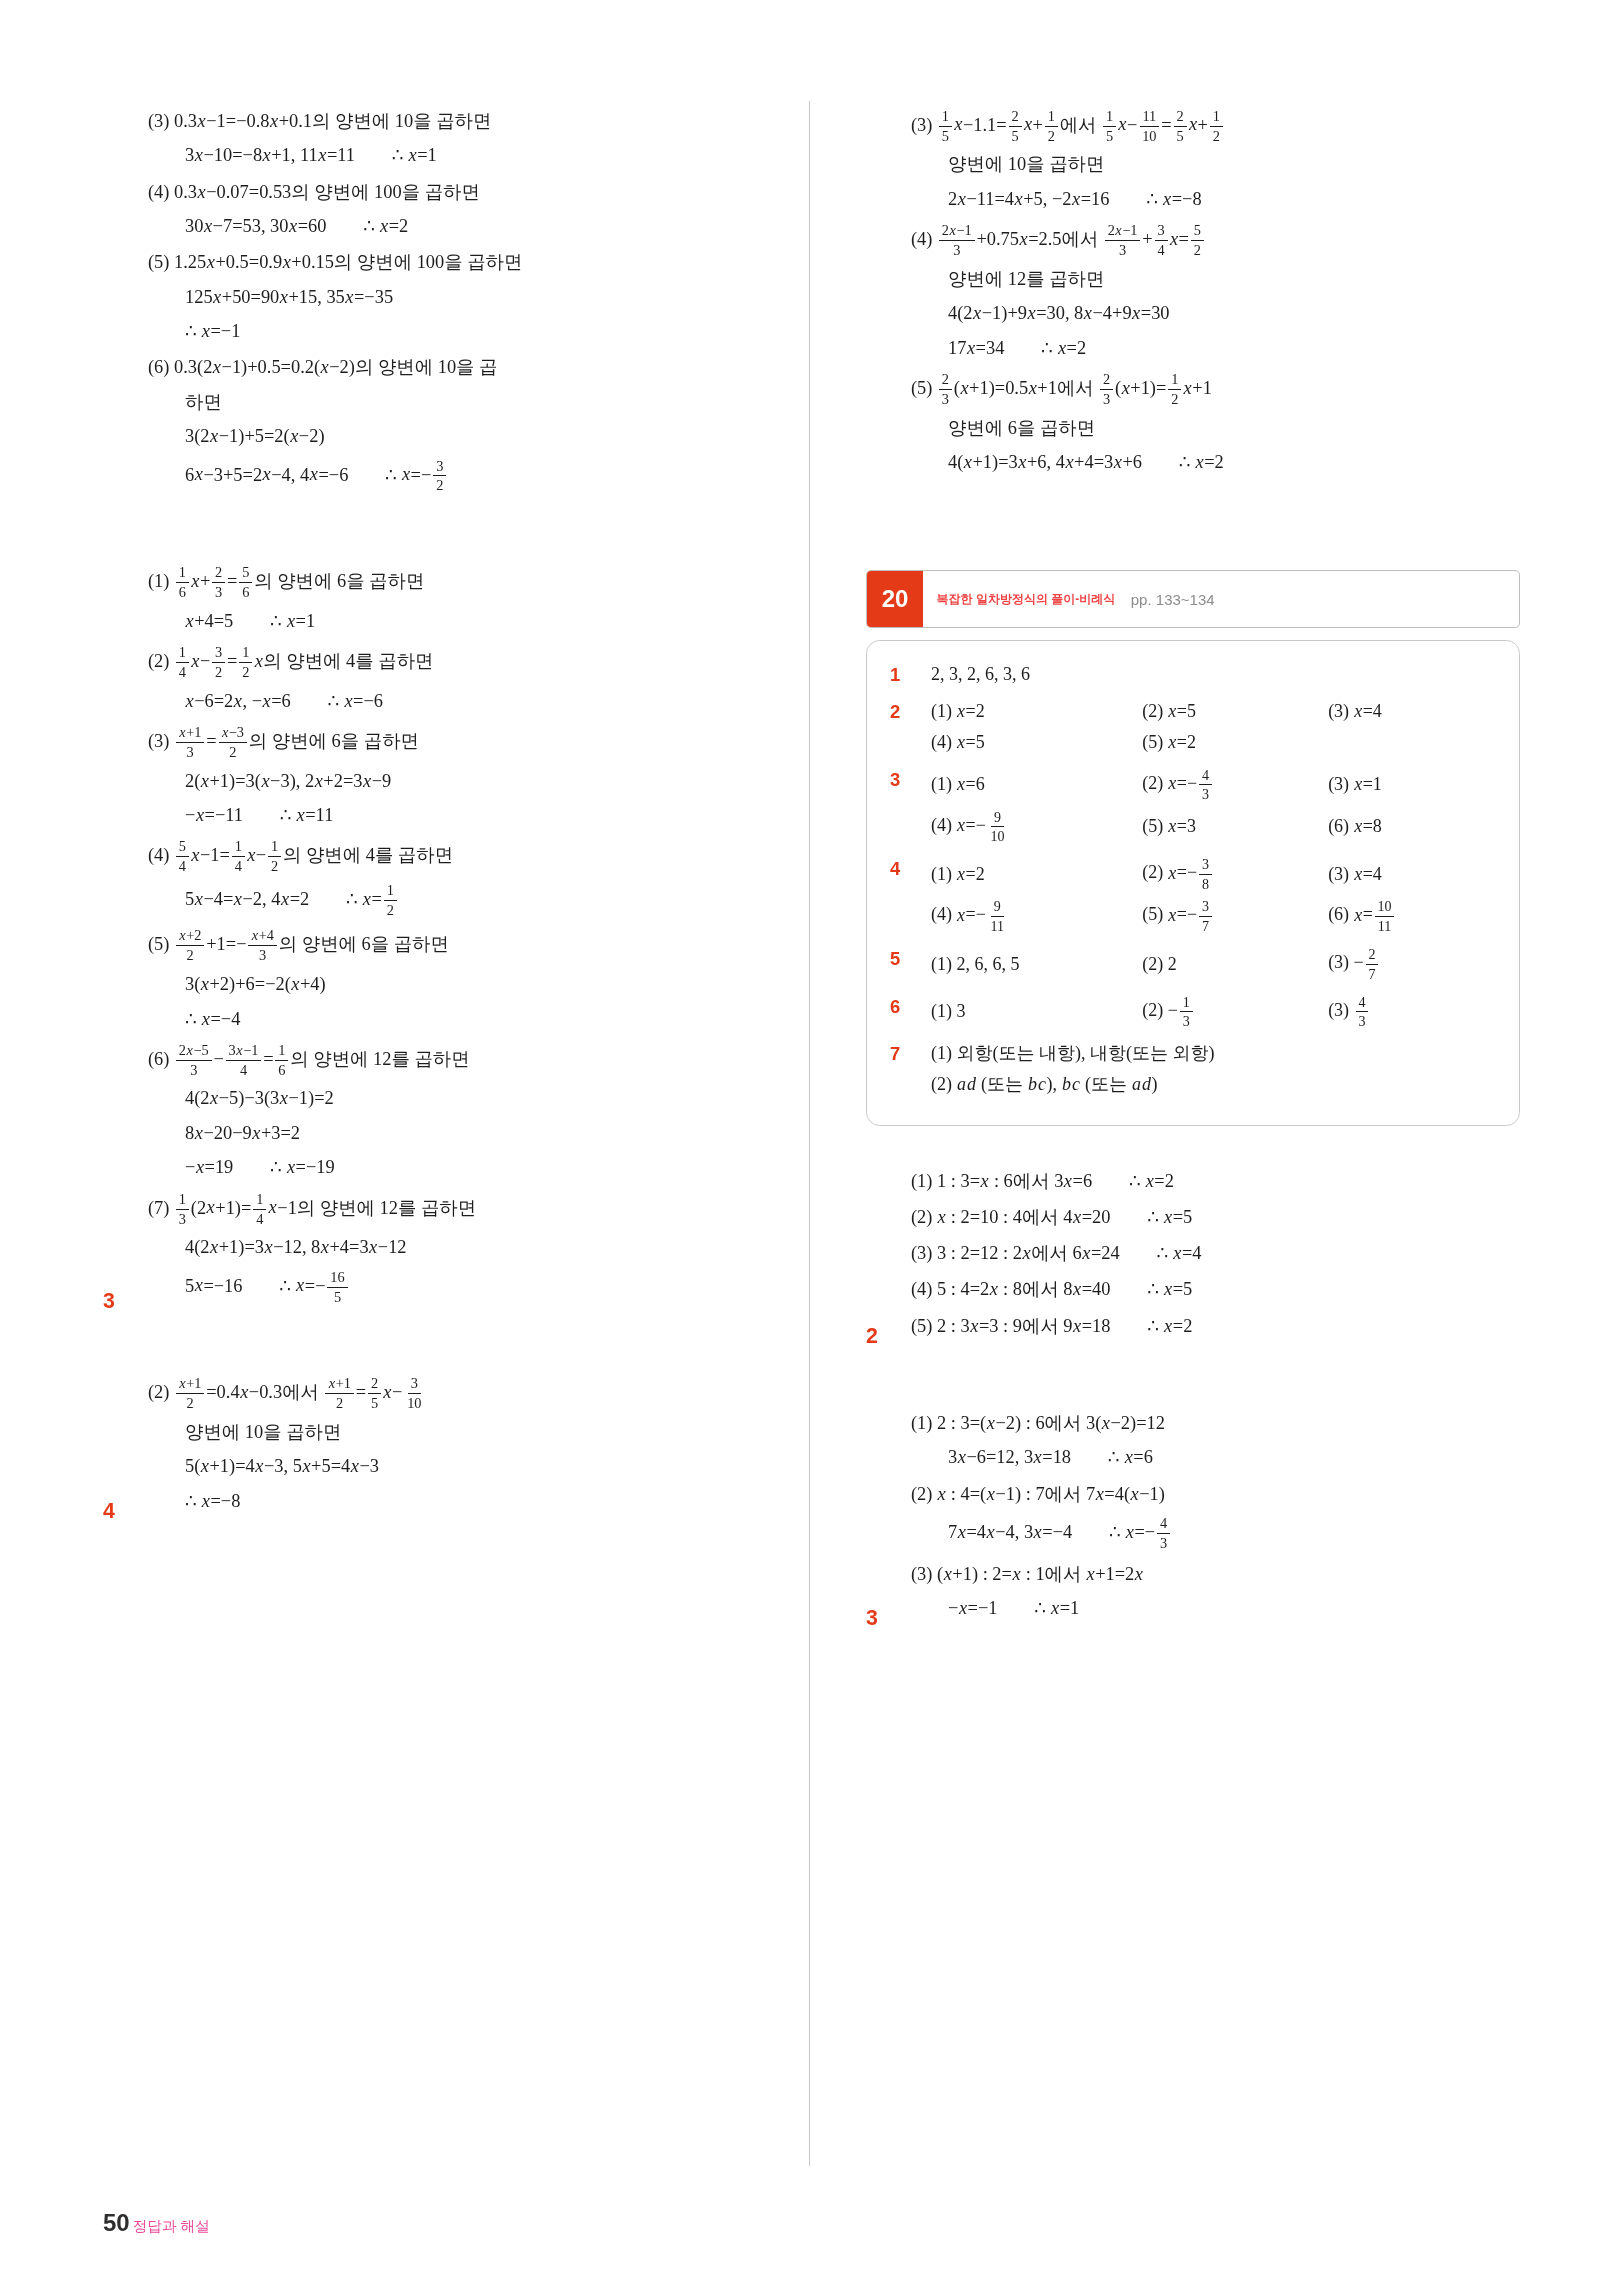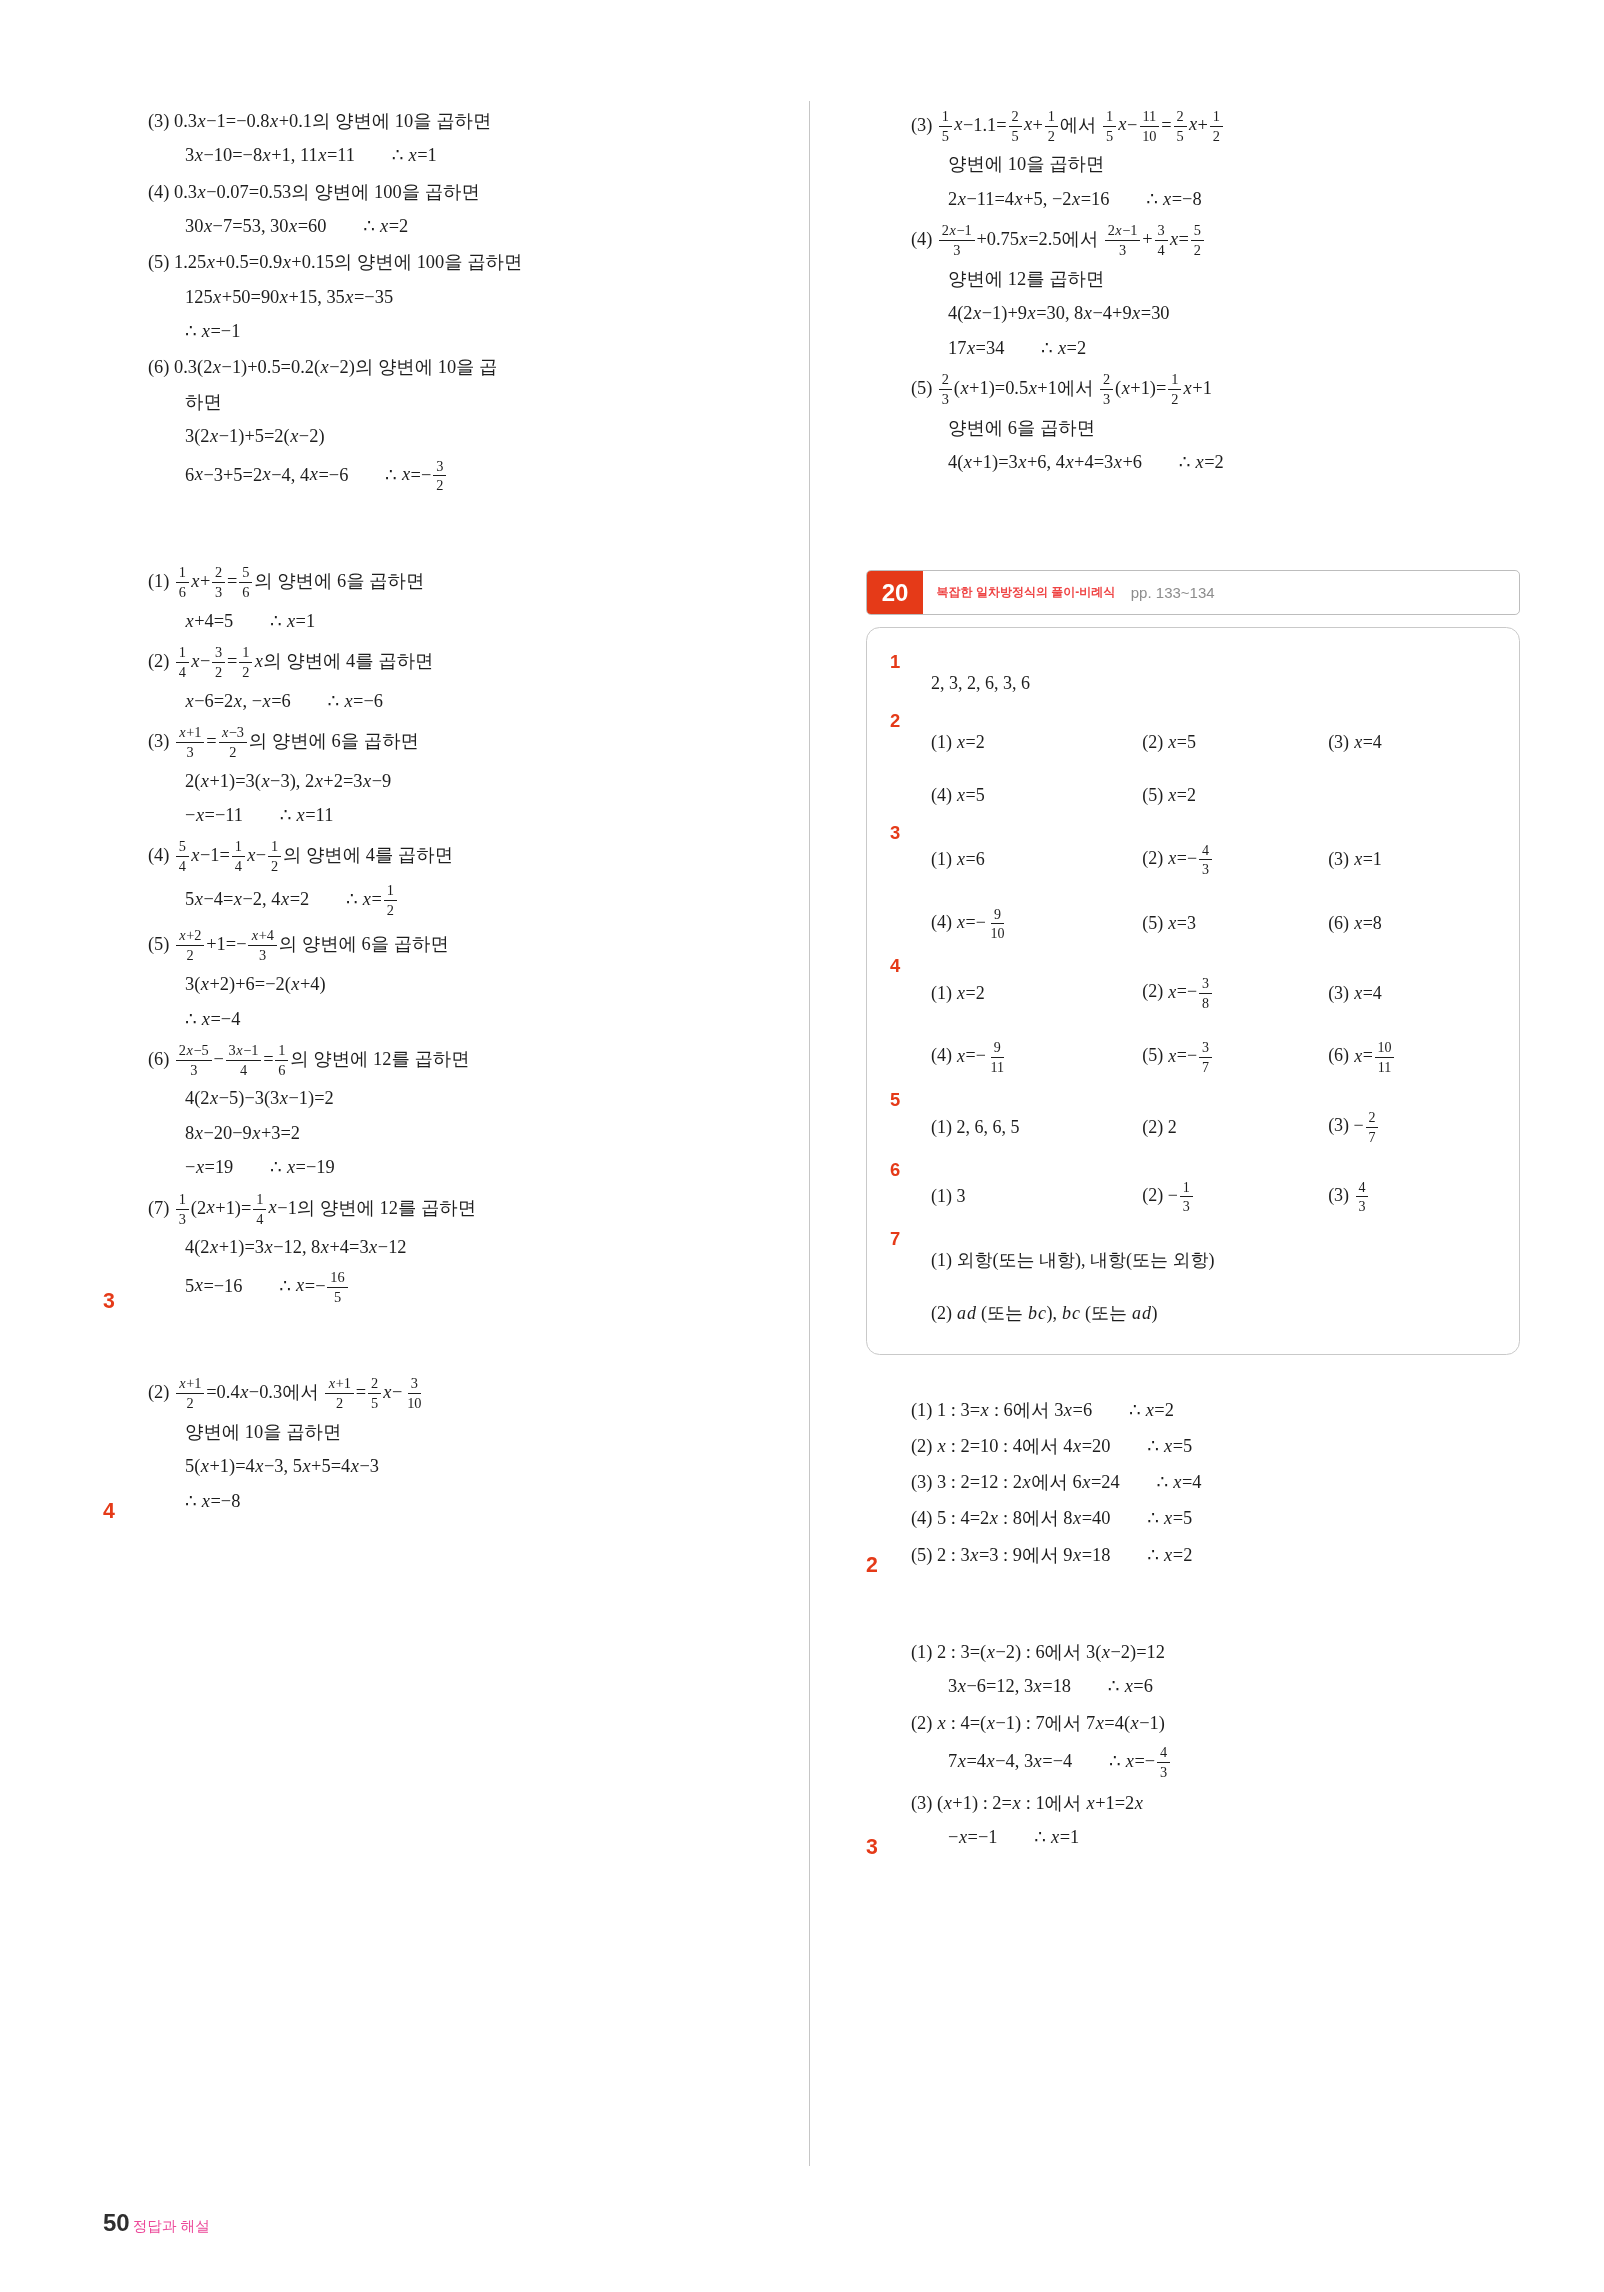--- a/index.html
+++ b/index.html
@@ -39,21 +39,21 @@
     display:inline-flex; flex-direction:column; align-items:center;
     vertical-align:middle; text-align:center;
     font-size:0.78em; line-height:1.18; margin:0 1.9px;
   }
   .frac .fnum { display:block; padding:0 2.9px 1px; border-bottom:1px solid #1d1d1d; }
   .frac .fden { display:block; padding:1px 2.9px 0; }
 
   
   .ans-section { margin-top:85px; margin-bottom:33px; }
   .ans-header {
-    display:flex; align-items:center; height:45px;
+    display:flex; align-items:center; height:58px;
     border:1px solid #bdbdbd; border-radius:4.9px; overflow:hidden;
     font-family:"Liberation Sans","DejaVu Sans",sans-serif;
     margin-bottom:11.6px; background:#fff;
   }
   .badge {
     background:#e53a18; color:#fff; font-weight:bold; font-size:24px;
     width:56px; height:100%; flex:none;
     display:flex; align-items:center; justify-content:center;
   }
   .ans-title { font-weight:bold; font-size:12px; color:#ef4444; padding:0 0 0 13.6px; white-space:nowrap; }
@@ -66,21 +66,21 @@
   .ans-row { display:flex; margin-bottom:11.6px; }
   .ans-num {
     width:41px; flex:none; padding-top:1.9px;
     font-family:"Liberation Sans","DejaVu Sans",sans-serif;
     font-weight:bold; font-size:18.4px; color:#e53a18;
   }
   .ans-grid {
     flex:1; display:grid; grid-template-columns:1.2fr 1.05fr 1fr;
     column-gap:7.8px; row-gap:5.8px; font-size:18px; align-items:center;
   }
-  .ans-cell { white-space:nowrap; line-height:1.4;margin-top:22px; }
+  .ans-cell { white-space:nowrap; line-height:1.4; }
   .ans-cell.wide { grid-column:1 / -1; }
 
   
   .footer {
     margin-top:auto; padding-top:43px;
     display:flex; align-items:baseline; gap:3px;
     font-family:"Liberation Sans","DejaVu Sans",sans-serif;
   }
   .page-num { font-size:24px; font-weight:bold; color:#2e2e2e; }
   .footer-label { font-size:14.6px; color:#ec4899; }

